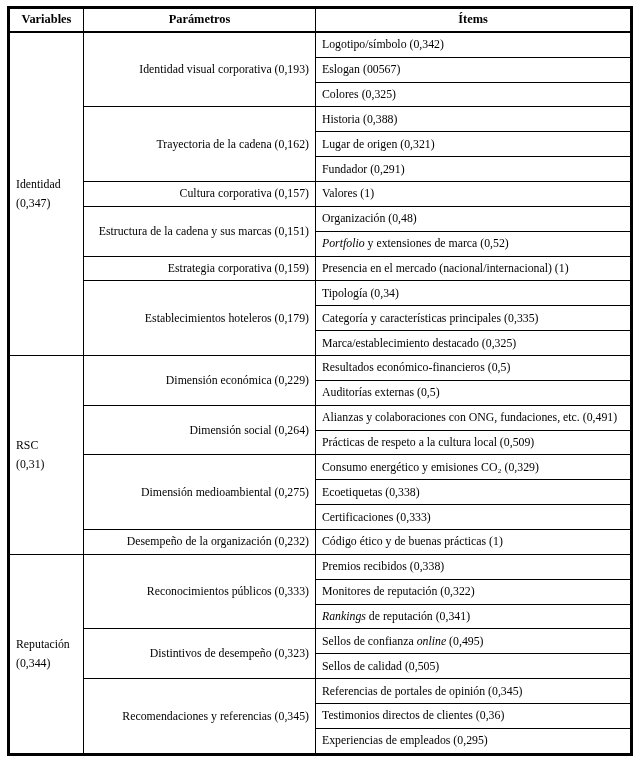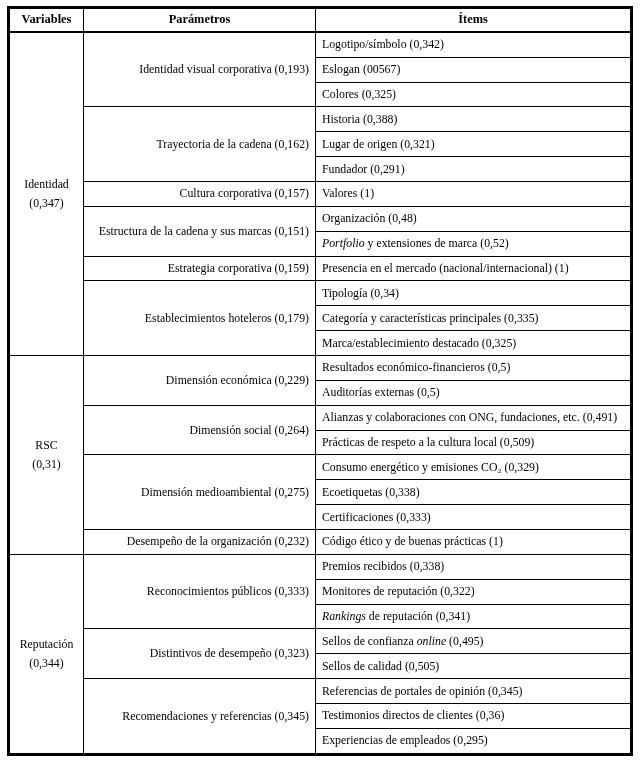--- a/index.html
+++ b/index.html
@@ -34,21 +34,20 @@
   }
   table.weights th {
     font-weight: 700;
     text-align: center;
     height: 23px;
     font-size: 12.4px;
     border-bottom: 2px solid #000000;
     padding: 0 2px;
   }
   td.var {
-    text-align: center;
     white-space: pre-line;
     line-height: 1.6;
     padding: 0 2px;
   }
   td.param {
     text-align: right;
     white-space: nowrap;
     padding: 0 3px 0 5px;
   }
   td.item {

